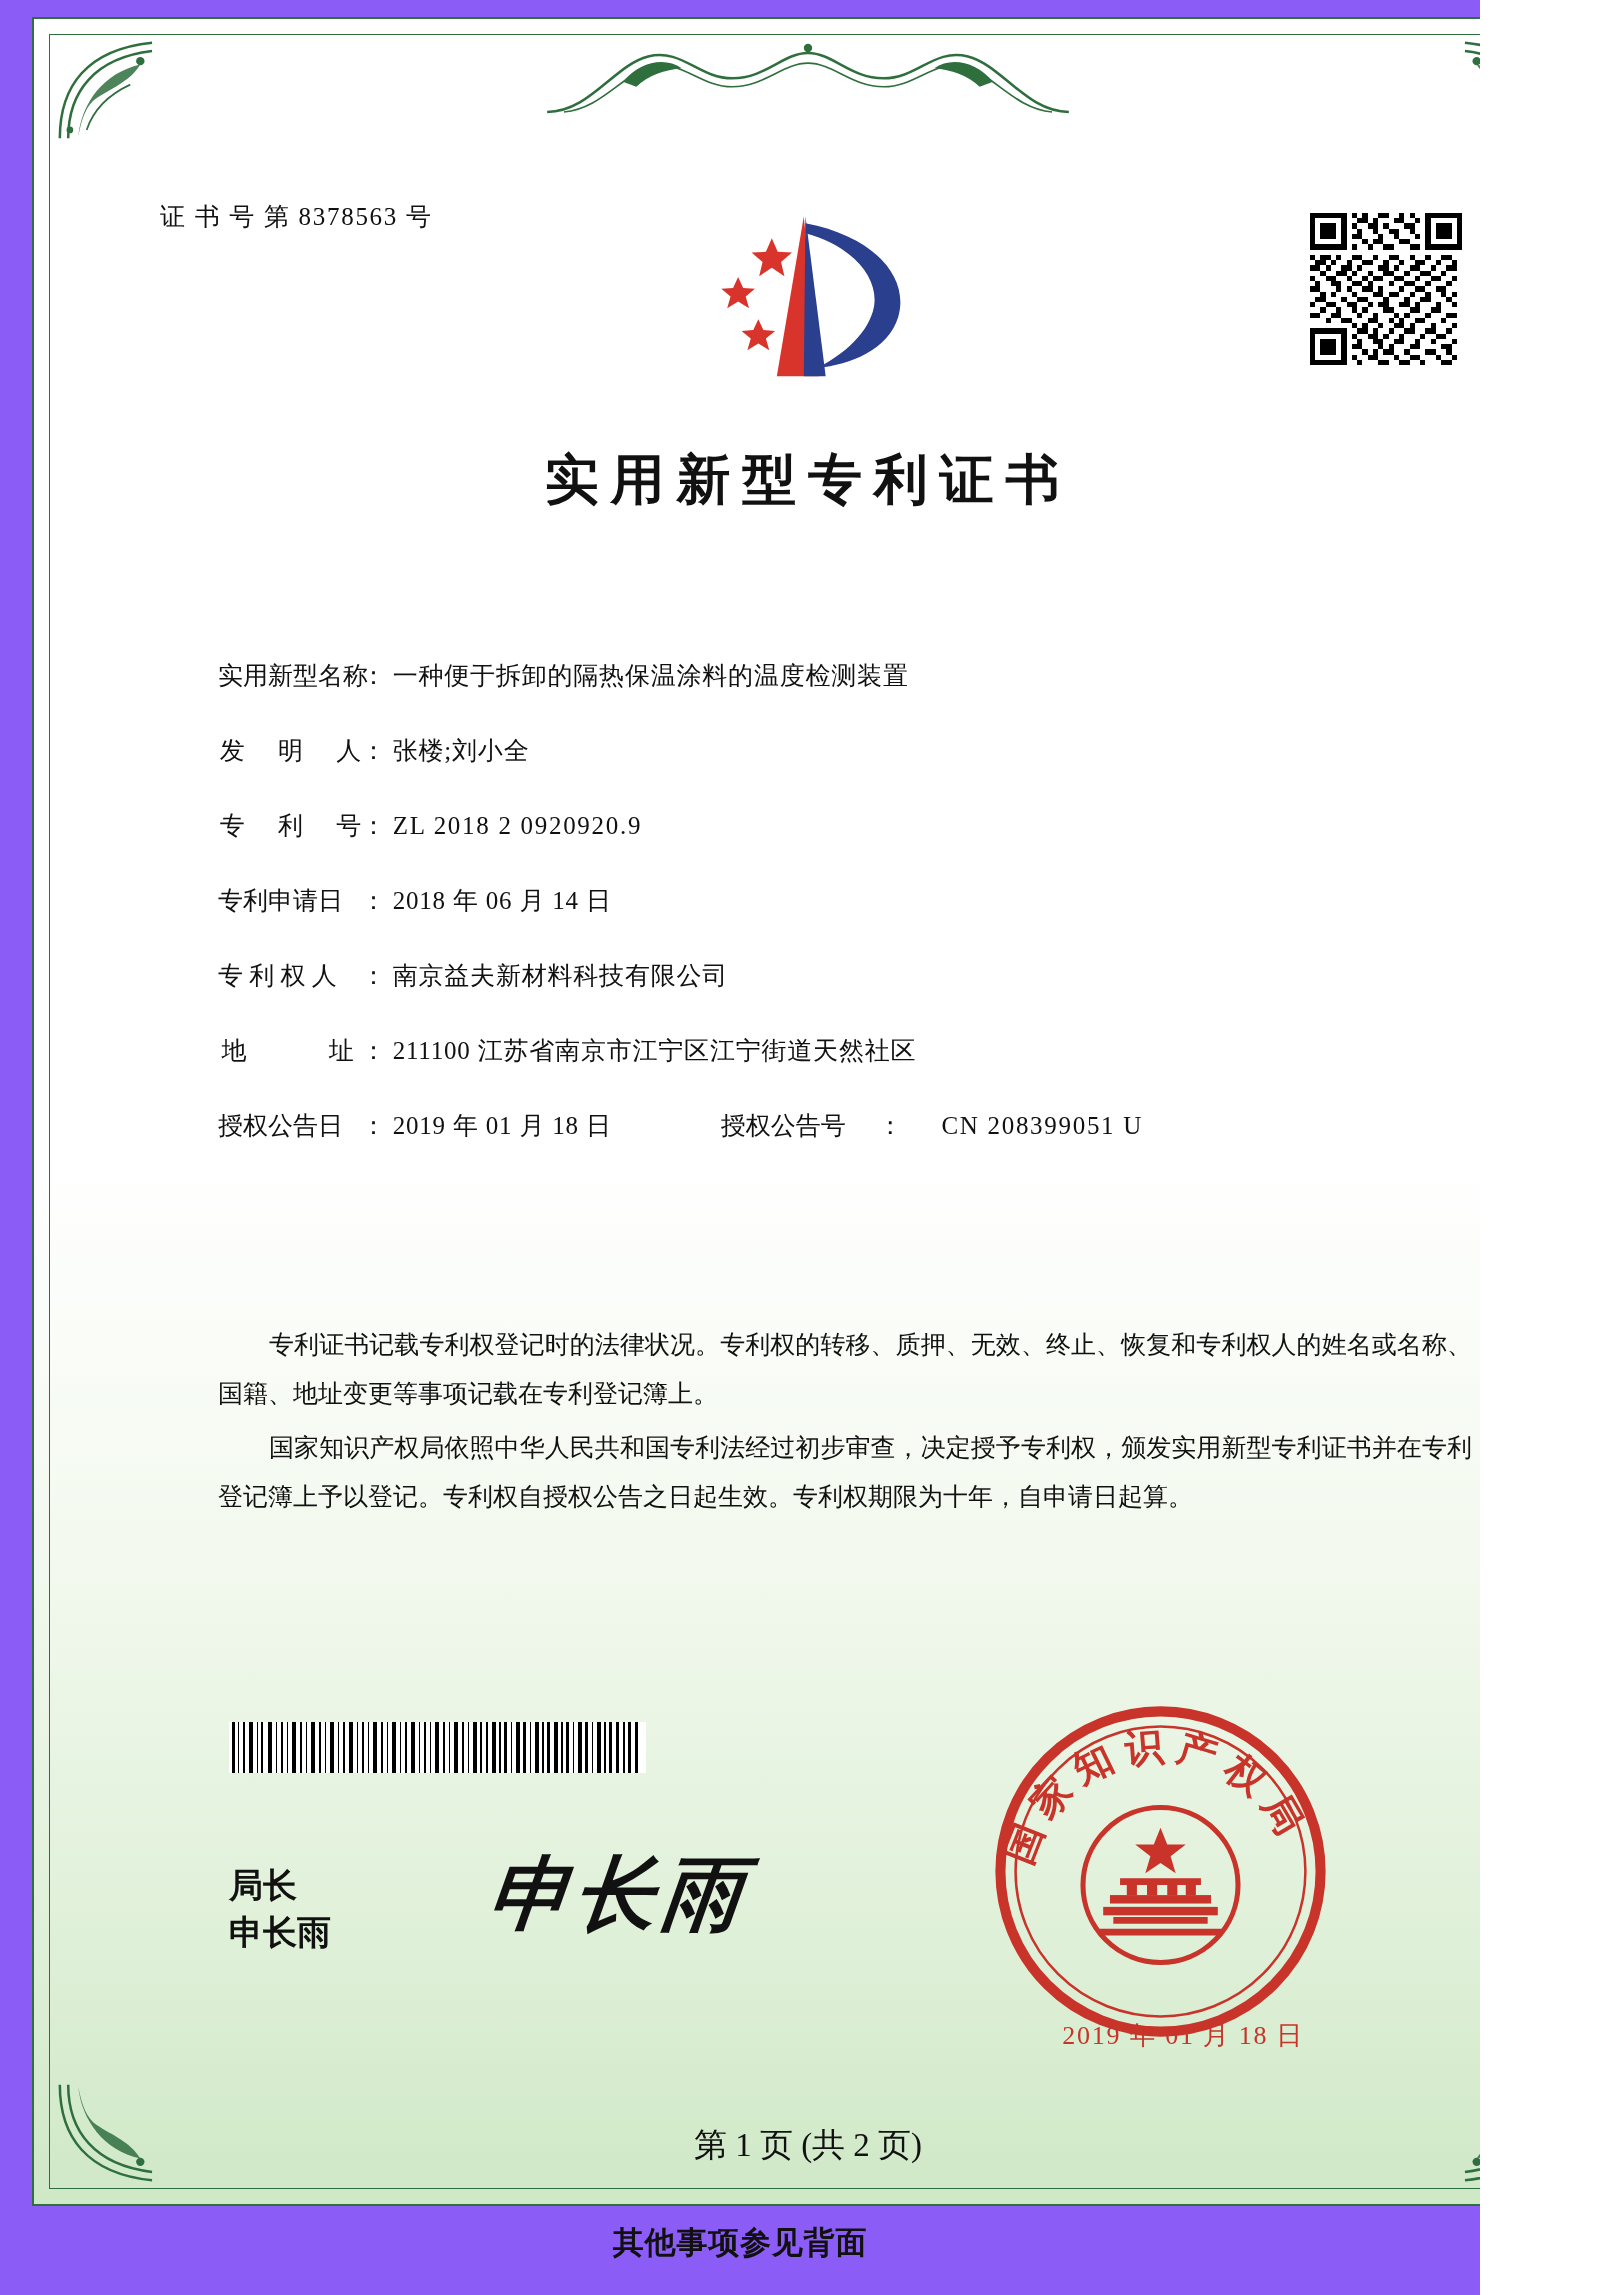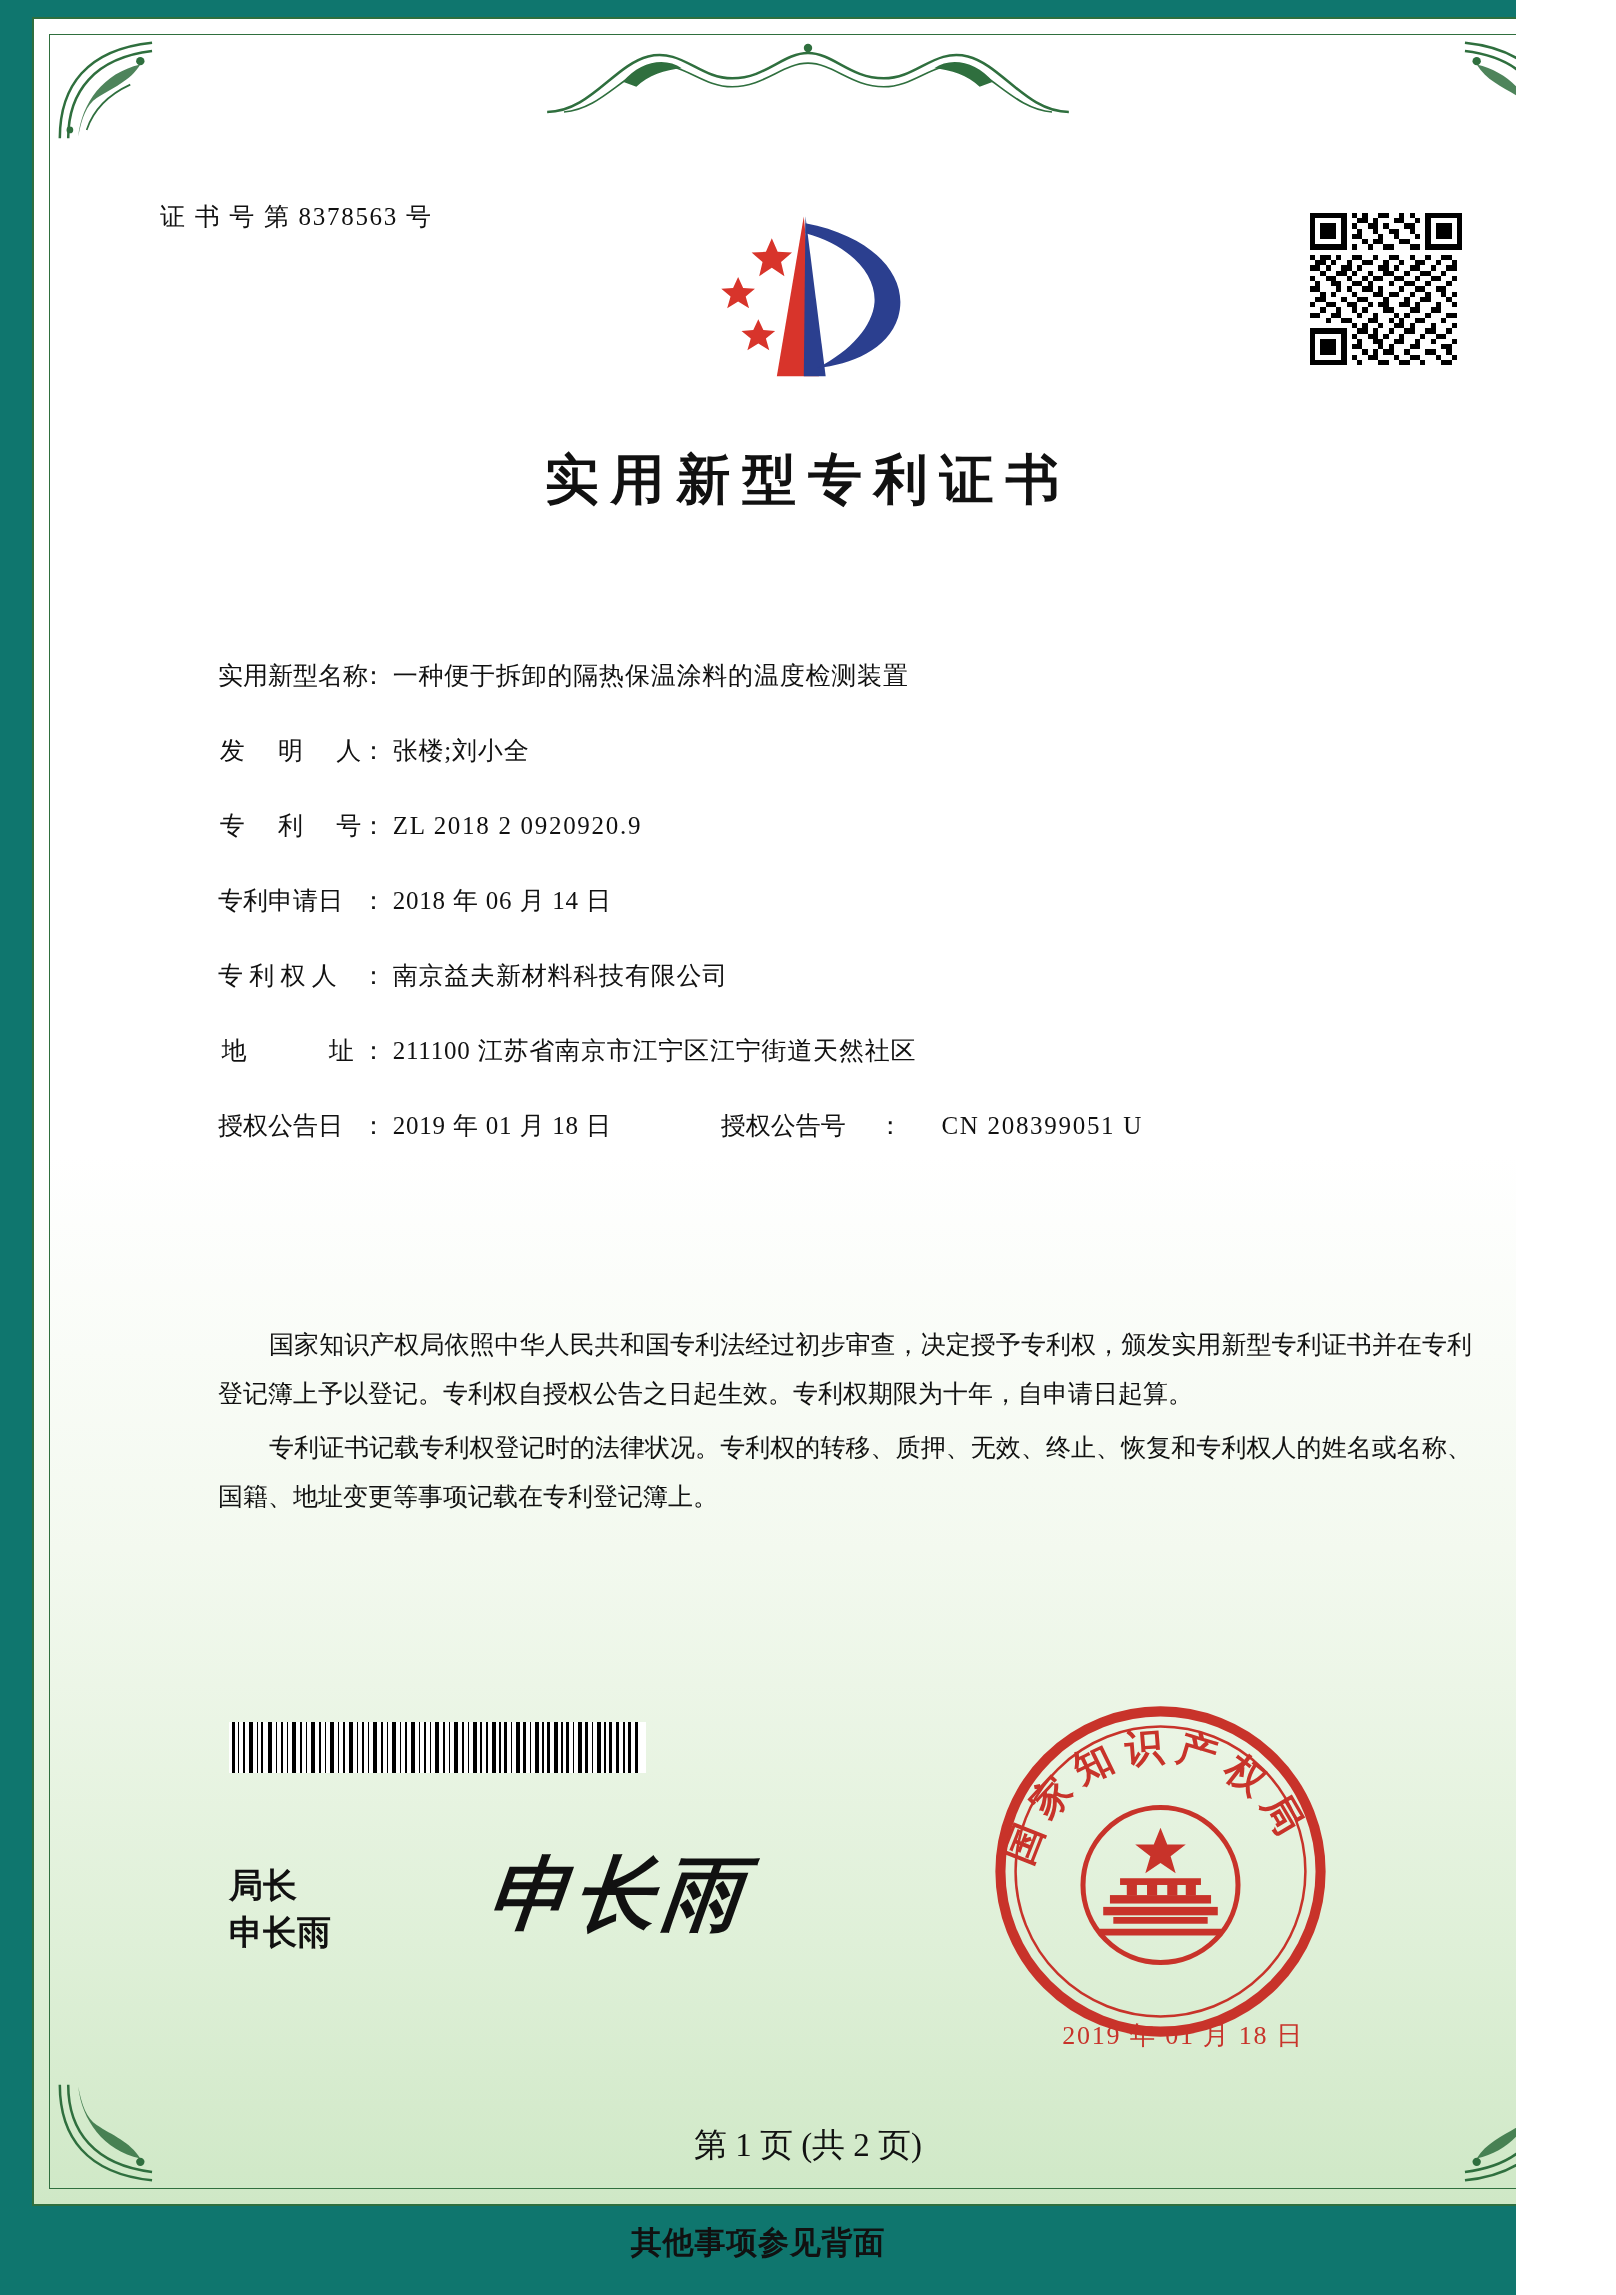--- a/index.html
+++ b/index.html
@@ -5,23 +5,22 @@
   html,body{margin:0;padding:0;}
   body{
     width:1616px;
     background:#ffffff;
     font-family:"Liberation Serif", serif;
   }
   .page{
     position:relative;
     width:1480px;
     height:2295px;
-    background:#0f766e;
+    background:#8b5cf6;
     overflow:hidden;
-    padding-left:36px;
   }
   
   .sheet{
     position:absolute;
     left:32px; top:17px;
     width:1552px; height:2189px;
     background:linear-gradient(to bottom,#ffffff 0%,#ffffff 52%,#f3f9ef 70%,#dff0d8 88%,#cfe8c6 100%);
     border:2.5px solid #2f6f3e;
     box-sizing:border-box;
   }
@@ -514,22 +513,22 @@
         <span class="fvalue">2019 年 01 月 18 日</span>
         <span class="second">
           <span class="flabel">授权公告号</span>
           <span class="fcolon">：</span>
           <span class="fvalue mono">CN 208399051 U</span>
         </span>
       </div>
     </div>
 
     <div class="paras">
+      <p>专利证书记载专利权登记时的法律状况。专利权的转移、质押、无效、终止、恢复和专利权人的姓名或名称、国籍、地址变更等事项记载在专利登记簿上。</p>
       <p>国家知识产权局依照中华人民共和国专利法经过初步审查，决定授予专利权，颁发实用新型专利证书并在专利登记簿上予以登记。专利权自授权公告之日起生效。专利权期限为十年，自申请日起算。</p>
-      <p>专利证书记载专利权登记时的法律状况。专利权的转移、质押、无效、终止、恢复和专利权人的姓名或名称、国籍、地址变更等事项记载在专利登记簿上。</p>
     </div>
 
     <div class="barcode">
       <svg viewBox="0 0 330 40" shape-rendering="crispEdges">
         <rect width="330" height="40" fill="#fff"></rect>
         <g fill="#000">
           <rect x="2" y="0" width="3" height="40"></rect>
             <rect x="7" y="0" width="1" height="40"></rect>
           <rect x="11" y="0" width="2" height="40"></rect>
             <rect x="16" y="0" width="3" height="40"></rect>

